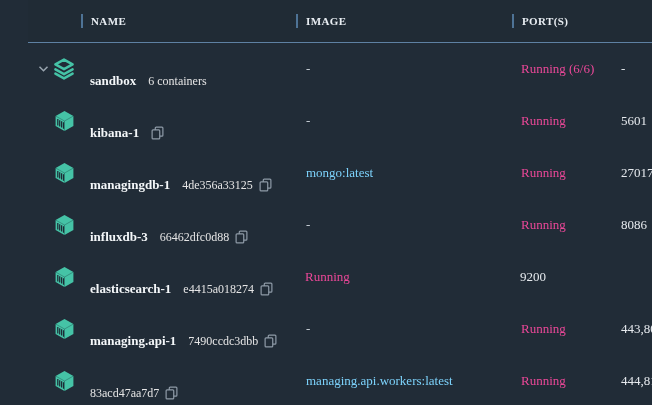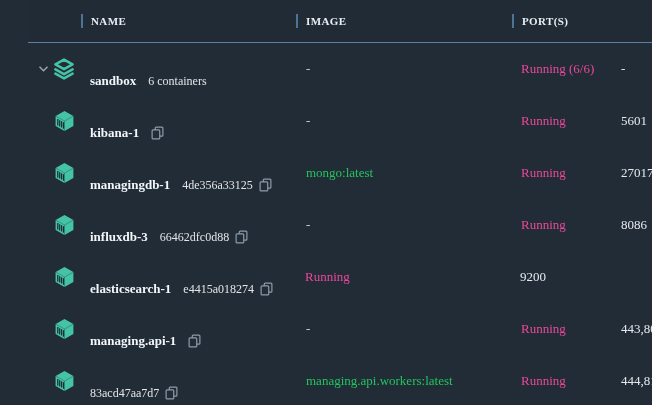--- a/index.html
+++ b/index.html
@@ -21,21 +21,21 @@
   .hlabel{color:#e9eef3;font-size:11px;font-weight:bold;letter-spacing:0.4px;}
   .row{height:52px;align-items:center;}
   .name-cell{display:flex;align-items:center;height:100%;}
   .chevron-slot{width:18px;margin-left:6px;display:flex;justify-content:center;flex:0 0 auto;}
   .row-icon{width:24px;height:26px;display:flex;align-items:center;justify-content:center;margin-right:14px;flex:0 0 auto;}
   .name-text{display:flex;flex-direction:row;gap:12px;margin-top:24px;}
   .row-name{color:#f4f7f9;font-size:13px;font-weight:bold;line-height:16px;white-space:nowrap;}
   .row-sub{display:flex;align-items:center;gap:6px;color:#e5e5e5;font-size:12px;line-height:14px;white-space:nowrap;}
   .copy-btn{background:none;border:none;padding:0;margin:0;cursor:pointer;display:flex;align-items:center;}
   .cell-image{color:#ccd3d9;font-size:13px;padding-left:10px;white-space:nowrap;overflow:hidden;}
-  .cell-image.link{color:#22c55e;}
+  .cell-image.link{color:#7dd3fc;}
   .cell-status{color:#ec4899;font-size:13px;padding-left:9px;white-space:nowrap;}
   .cell-ports{color:#e6eaee;font-size:13px;padding-left:8px;white-space:nowrap;}
 </style>
 </head>
 <body>
 
 <div class="app">
 
   <div class="header grid-cols">
     <div class="hcell name-h">
@@ -222,20 +222,21 @@
         <svg width="23" height="24" viewBox="0 0 24 24">
           <polygon points="12,1.5 21.3,6.8 21.3,17.2 12,22.5 2.7,17.2 2.7,6.8" fill="#45c3a6"></polygon>
           <path d="M2.7 6.8 L12 12 L21.3 6.8" stroke="rgba(10,25,35,0.30)" stroke-width="1" fill="none"></path>
           <path d="M12 12 L12 22.5" stroke="rgba(10,25,35,0.30)" stroke-width="1"></path>
           <path d="M5 10 V16.6 M7 11.2 V17.8 M9 12.3 V18.9 M11 13.4 V20" stroke="#1d2b36" stroke-width="1.3"></path>
         </svg>
       </span>
       <span class="name-text">
         <span class="row-name">managing.api-1</span>
         <span class="row-sub">
+          <span>7490ccdc3dbb</span>
           <button class="copy-btn" title="">
             <svg width="13" height="14" viewBox="0 0 14 15" fill="none" stroke="#8e9aa7" stroke-width="1.3">
               <rect x="4.6" y="1.2" width="8.2" height="9.6" rx="1"></rect>
               <rect x="1.2" y="4.2" width="8.2" height="9.6" rx="1" fill="#212c37"></rect>
             </svg>
           </button>
         </span>
       </span>
     </div>
     <div class="cell-image">-</div>

